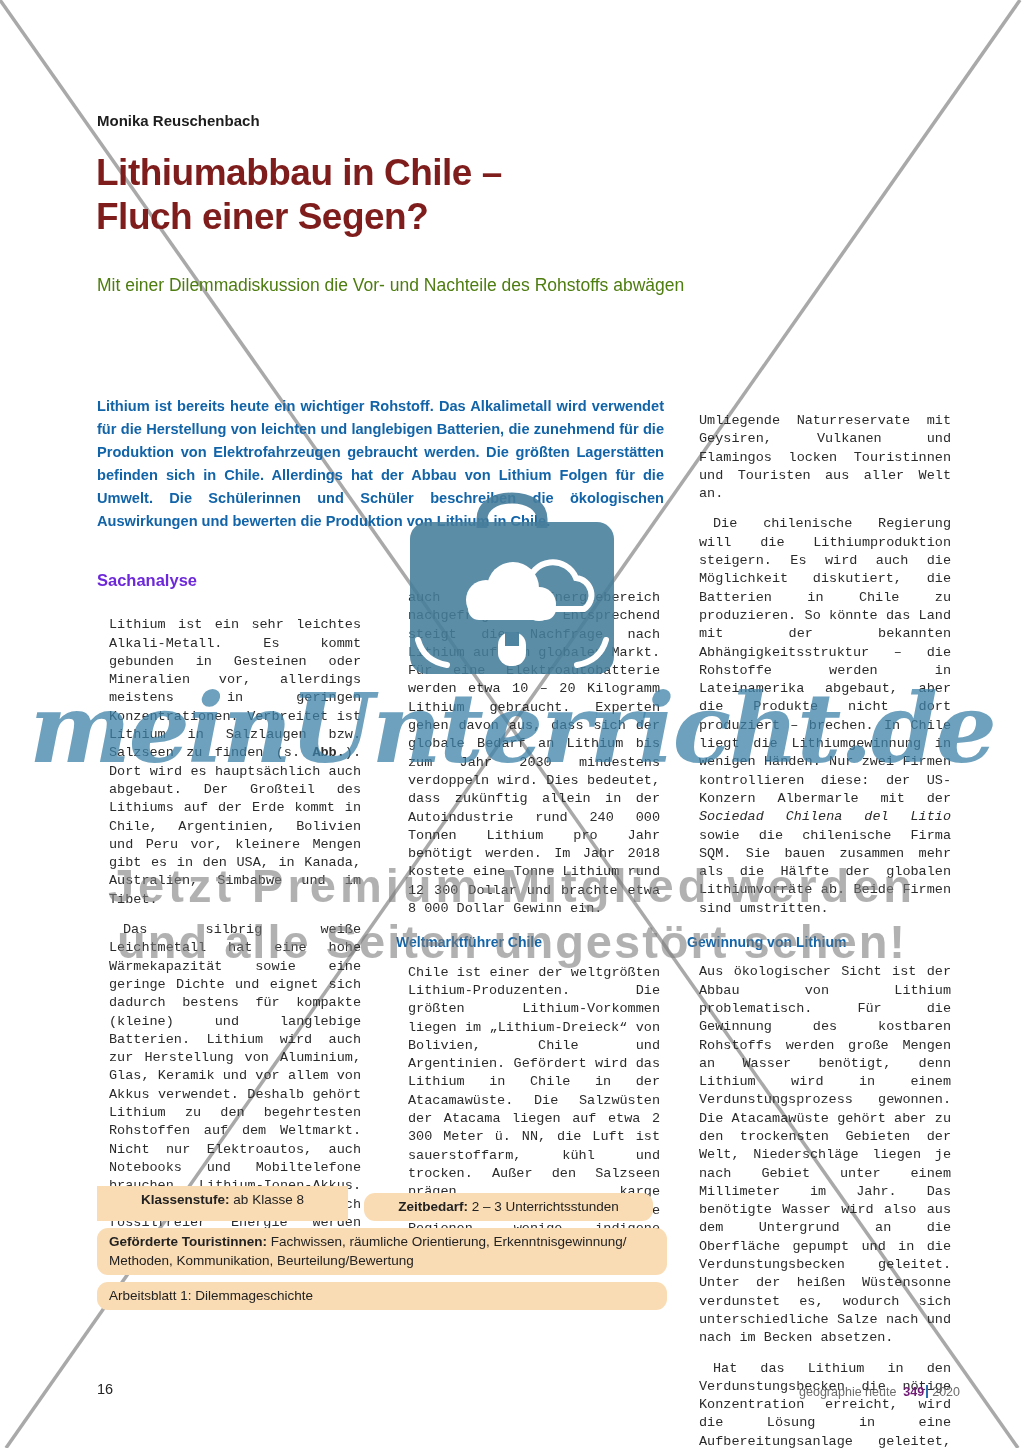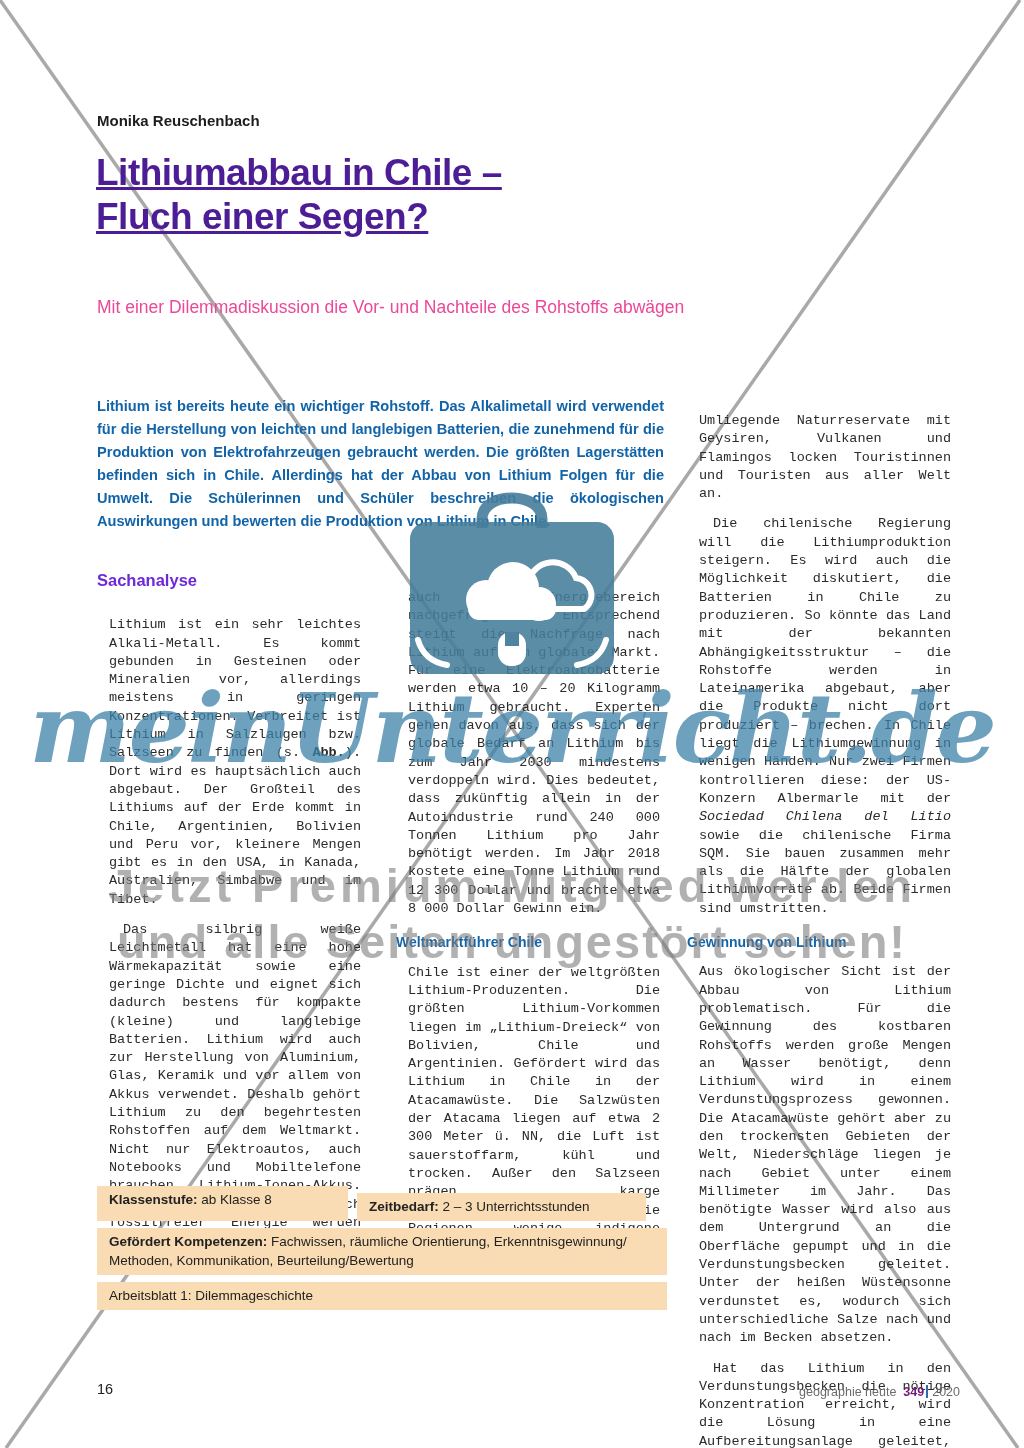--- a/index.html
+++ b/index.html
@@ -7,43 +7,43 @@
     position:relative;width:1024px;height:1448px;background:#ffffff;
     margin:0 auto;overflow:hidden;
     font-family:"Liberation Sans",sans-serif;color:#2b2b2b;
   }
   .layer{position:absolute;inset:0;}
   #crop-lines{z-index:0;}
   #content{z-index:1;padding-left:12px;}
   #watermark{z-index:2;pointer-events:none;}
 
   .author{position:absolute;left:97px;top:112px;font-size:15px;font-weight:bold;color:#1d1d1d;}
-  .title{position:absolute;left:96px;top:151px;font-size:37px;line-height:44px;font-weight:bold;color:#4c1d95;letter-spacing:-0.5px;text-decoration:underline;}
-  .subtitle{position:absolute;left:97px;top:297px;font-size:17.5px;color:#ec4899;}
+  .title{position:absolute;left:96px;top:151px;font-size:37px;line-height:44px;font-weight:bold;color:#7f1d1d;letter-spacing:-0.5px;}
+  .subtitle{position:absolute;left:97px;top:275px;font-size:17.5px;color:#4d7c0f;}
   .intro{position:absolute;left:97px;top:395px;width:567px;font-size:14.6px;line-height:23px;font-weight:bold;color:#1264a9;text-align:justify;}
 
   .col{position:absolute;width:276px;font-size:13.5px;line-height:18.3px;text-align:justify;
        hyphens:auto;-webkit-hyphens:auto;}
   .col p{margin:12px;font-family:Liberation Mono, monospace;}
   .col p.indent{text-indent:14px;}
   #col-left{left:97px;top:571px;}
   #col-mid{left:396px;top:577px;}
   #col-right{left:687px;top:400px;}
   h2.sec{margin:0 0 27px 0;font-size:16.5px;color:#6d28d9;font-weight:bold;text-align:left;}
   h3.sec{margin:15px 0 3px 0;font-size:14px;color:#1264a9;font-weight:bold;text-align:left;}
   .ital{font-style:italic;}
   .bld{font-weight:bold;}
 
   .infobox{position:absolute;left:97px;top:1186px;width:570px;font-size:13.5px;line-height:19px;color:#222;}
   .ibrow{background:#fadcb4;padding:4px 12px 5px 12px;}
-  .ibsplit{display:flex;gap:9px;background:none;padding:0;}
+  .ibsplit{display:flex;gap:16px;background:none;padding:0;text-align:center;}
   .ibsplit .ibrow{flex:0 0 auto;}
   .ibcell1{width:227px;}
   .ibcell2{width:265px;}
-  .ibrow + .ibrow, .ibsplit + .ibrow{margin-top:7px;}
+  .ibrow + .ibrow, .ibsplit + .ibrow{margin-top:7px;border-radius:11px;}
   .ibsplit{margin-bottom:7px;}
   .iblabel{font-weight:bold;}
 
   .pagenum{position:absolute;left:97px;top:1381px;font-size:14.5px;color:#222;}
   .journal{position:absolute;right:64px;top:1385px;font-size:12.5px;color:#6b6b6b;white-space:nowrap;}
   .journal .issue{color:#701a75;font-weight:bold;}
   .journal .bar{display:inline-block;width:2px;height:13px;background:#2a6db0;margin:0 4px 0 2px;vertical-align:-2px;}
 
   .wm-brand{
     position:absolute;left:50%;top:664px;transform:translateX(-50%);
@@ -101,21 +101,21 @@
       <h3 class="sec">Gewinnung von Lithium</h3>
       <p>Aus ökologischer Sicht ist der Abbau von Lithium problematisch. Für die Gewinnung des kostbaren Rohstoffs werden große Mengen an Wasser benötigt, denn Lithium wird in einem Verdunstungsprozess gewonnen. Die Atacamawüste gehört aber zu den trockensten Gebieten der Welt, Niederschläge liegen je nach Gebiet unter einem Millimeter im Jahr. Das benötigte Wasser wird also aus dem Untergrund an die Oberfläche gepumpt und in die Verdunstungsbecken geleitet. Unter der heißen Wüstensonne verdunstet es, wodurch sich unterschiedliche Salze nach und nach im Becken absetzen.</p>
       <p class="indent">Hat das Lithium in den Verdunstungsbecken die nötige Konzentration erreicht, wird die Lösung in eine Aufbereitungsanlage geleitet, in der Bor und Magnesium ausgefiltert werden und die Lauge mit Natriumcarbonat behandelt wird. Das Lithiumcarbonat fällt dabei aus, wird gefiltert und getrocknet. Für die Gewinnung einer</p>
     </div>
 
     <div class="infobox">
       <div class="ibsplit">
         <div class="ibrow ibcell1"><span class="iblabel">Klassenstufe:</span><span> ab Klasse 8</span></div>
         <div class="ibrow ibcell2"><span class="iblabel">Zeitbedarf:</span><span> 2 – 3 Unterrichtsstunden</span></div>
       </div>
-      <div class="ibrow"><span class="iblabel">Gefördert Kompetenzen:</span><span> Fachwissen, räumliche Orientierung, Erkenntnisgewinnung/ Methoden, Kommunikation, Beurteilung/Bewertung</span></div>
+      <div class="ibrow"><span class="iblabel">Geförderte Touristinnen:</span><span> Fachwissen, räumliche Orientierung, Erkenntnisgewinnung/ Methoden, Kommunikation, Beurteilung/Bewertung</span></div>
       <div class="ibrow">
         <div>Arbeitsblatt 1: Dilemmageschichte</div>
       </div>
     </div>
 
     <div class="pagenum">16</div>
     <div class="journal">
       <span>geographie heute</span>&nbsp;
       <span class="issue">349</span><span class="bar"></span><span>2020</span>
     </div>

